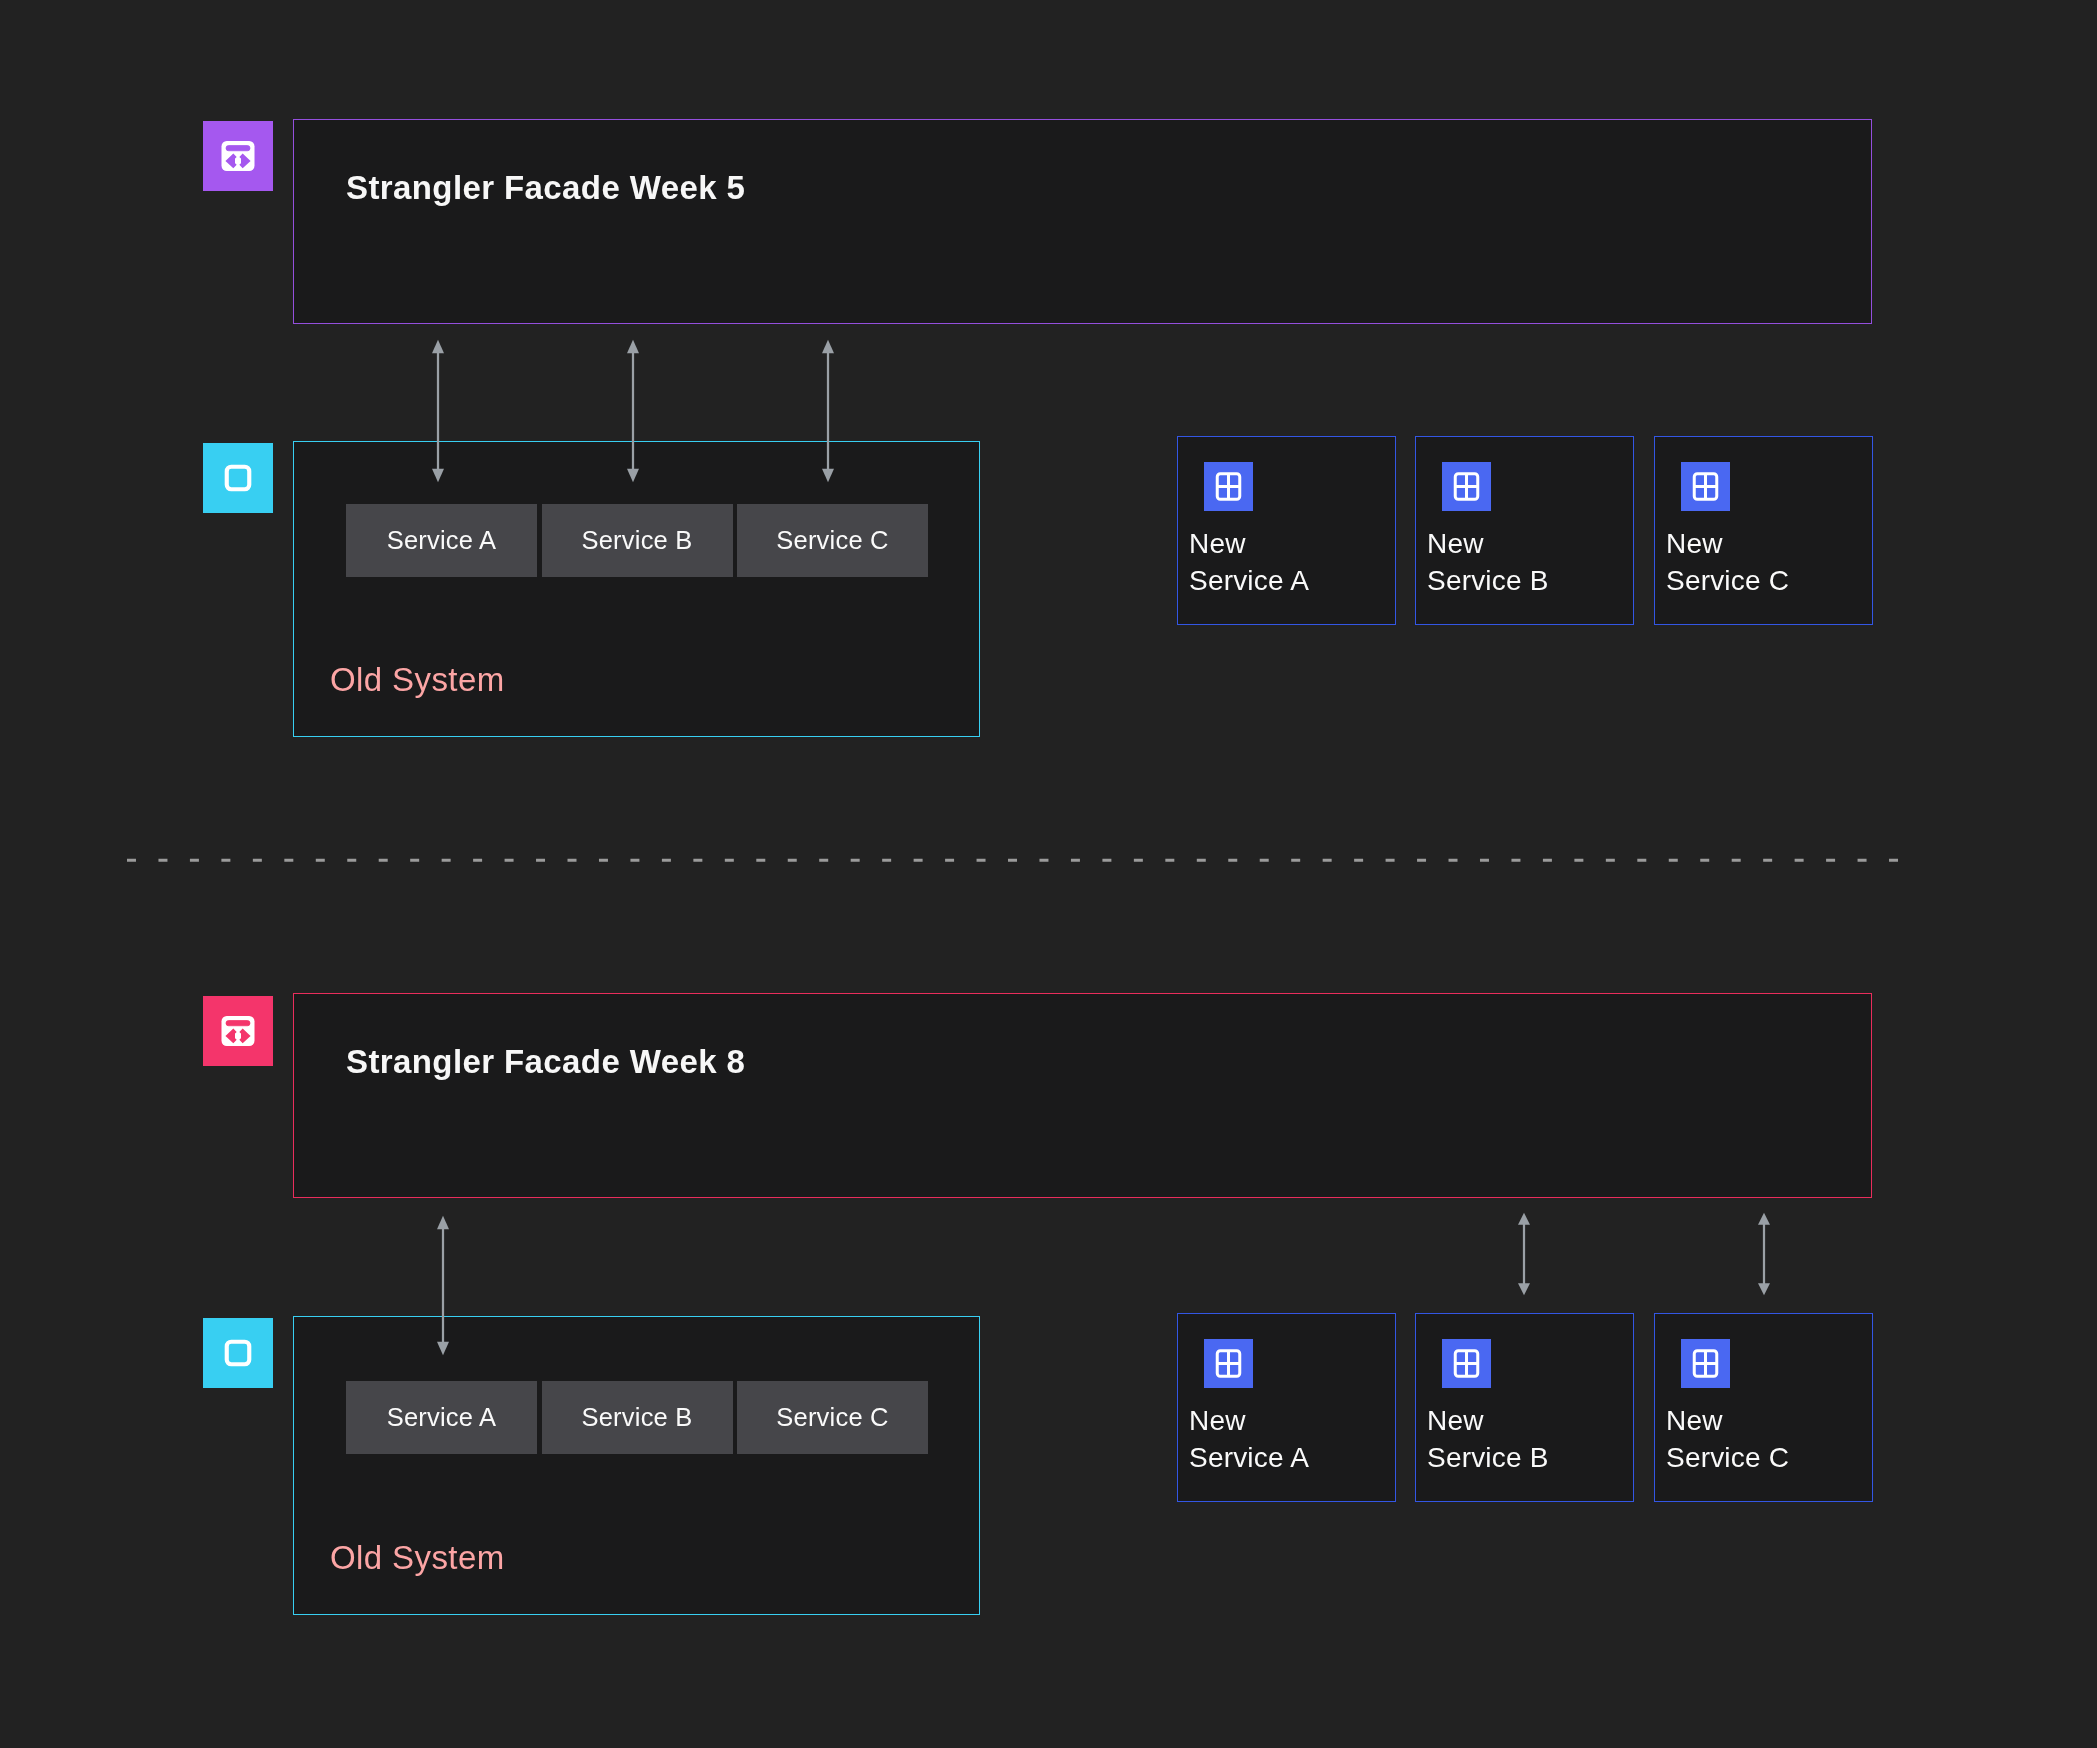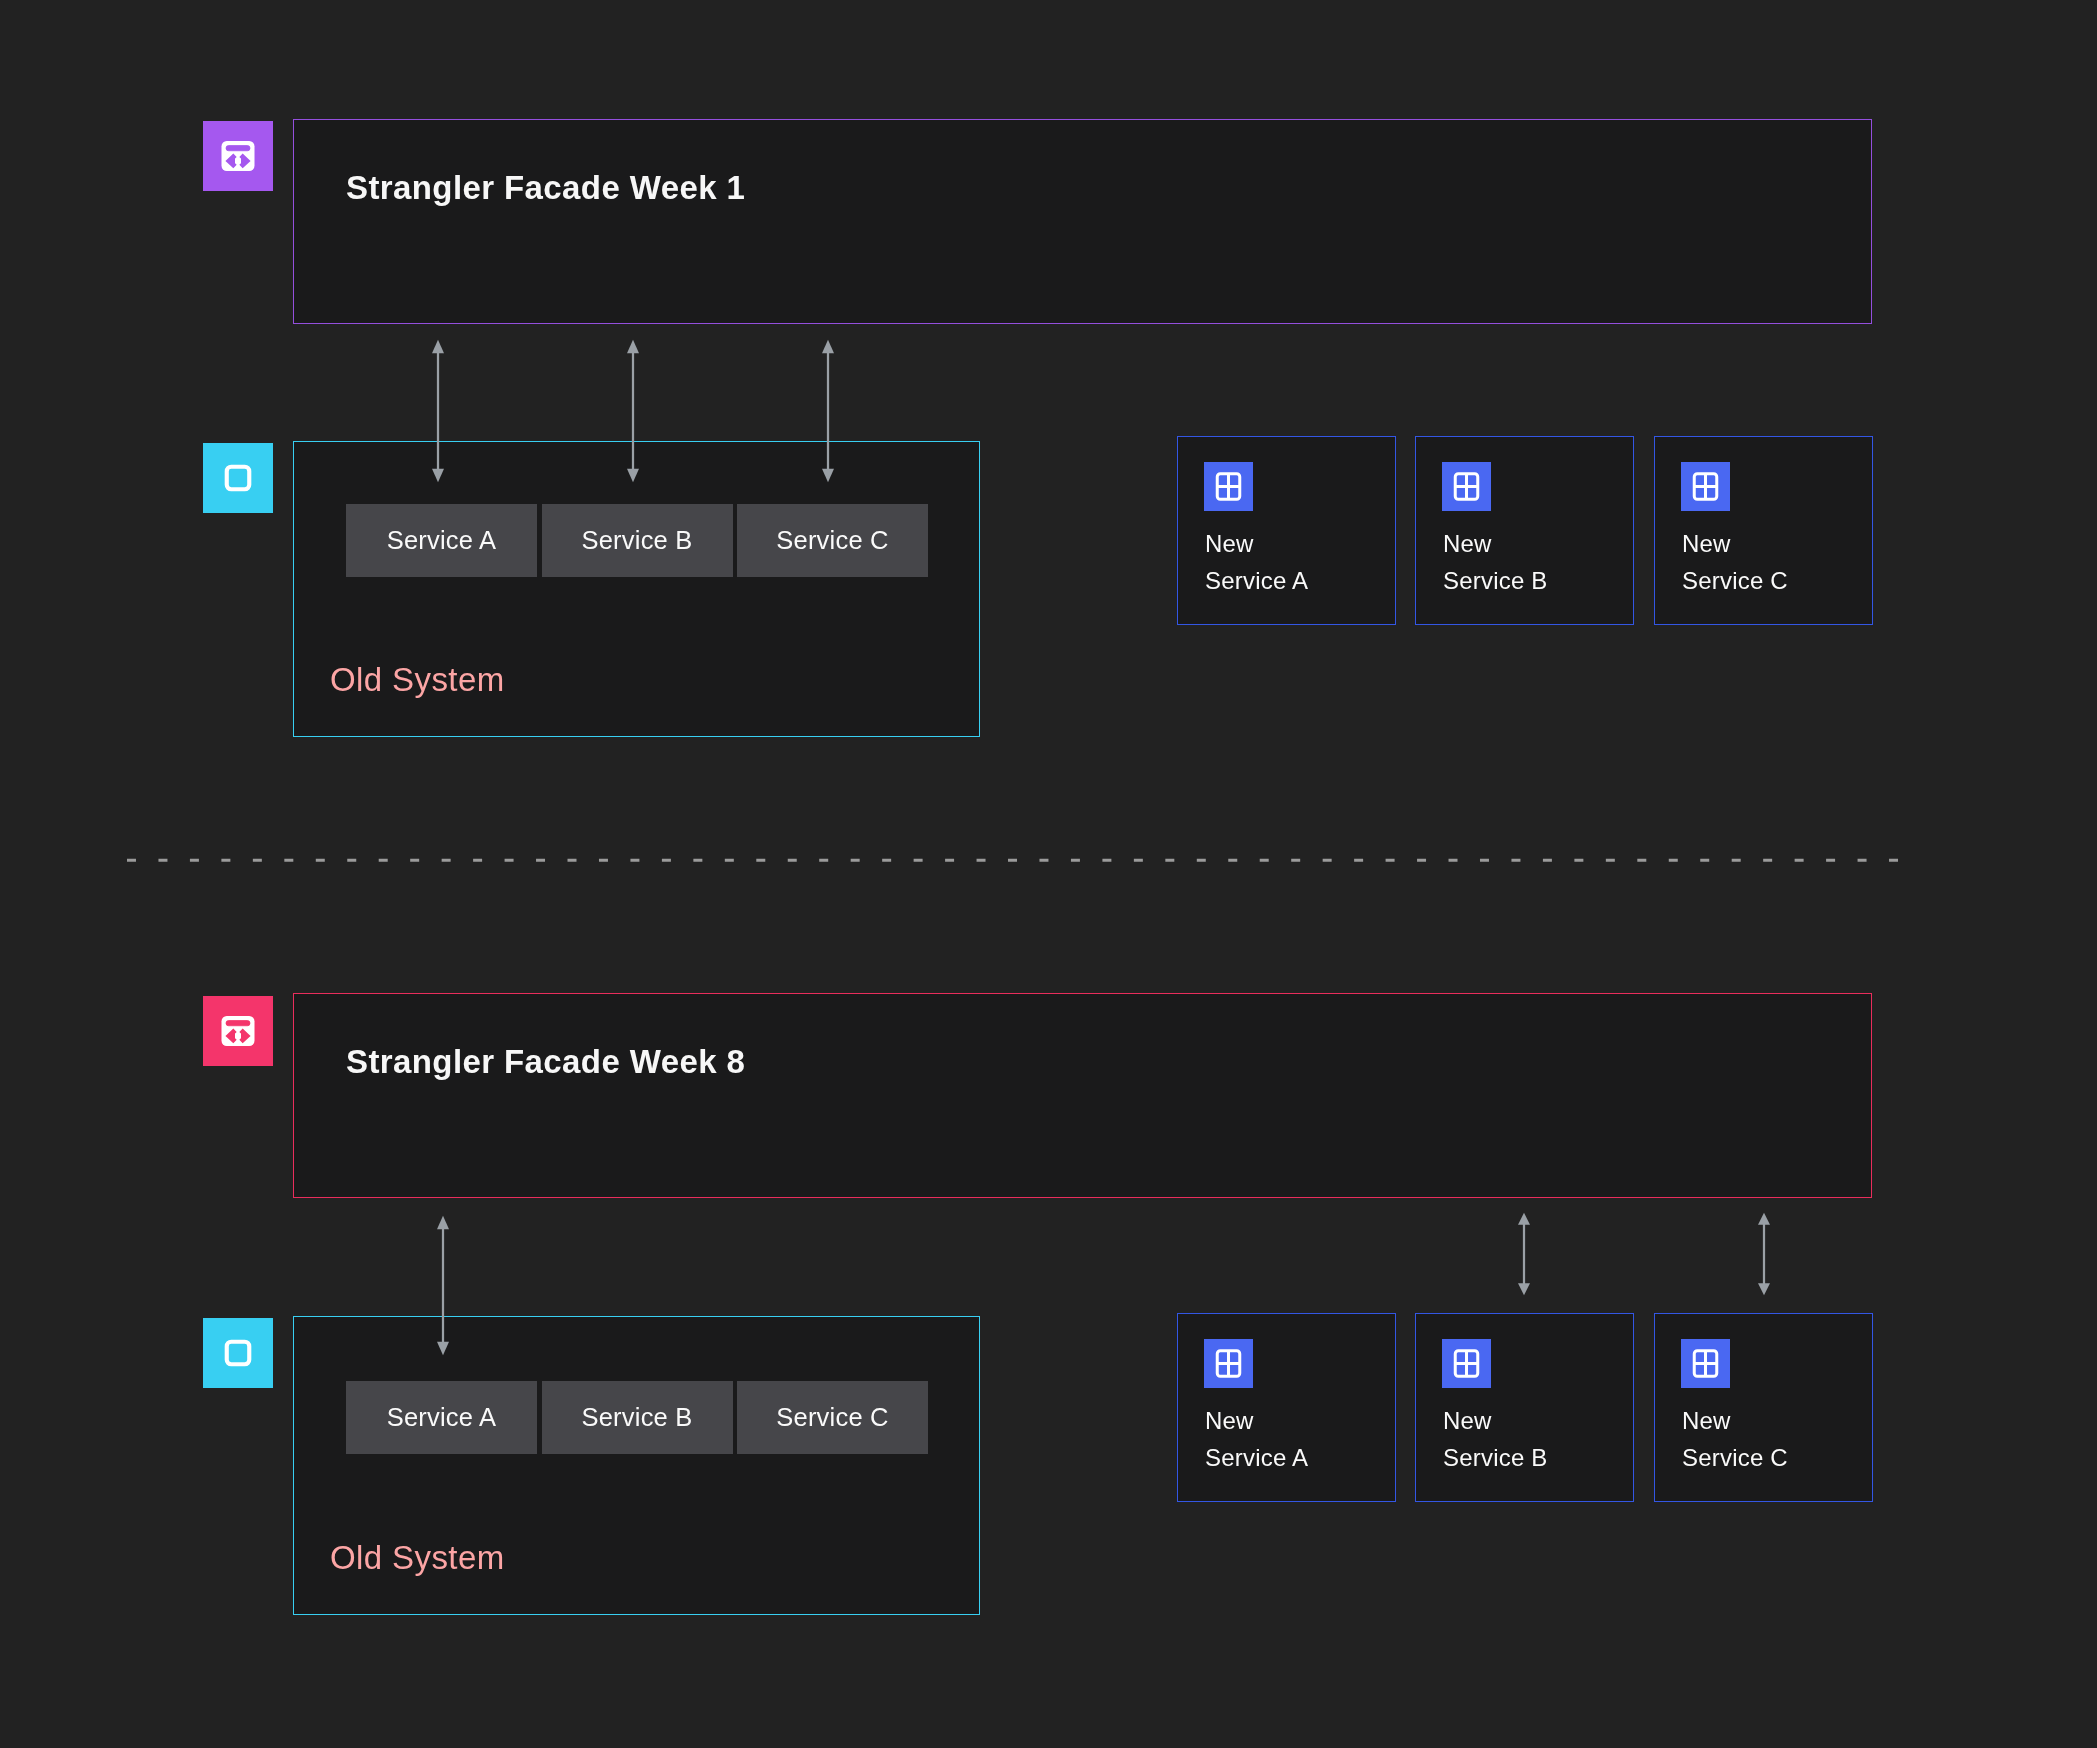--- a/index.html
+++ b/index.html
@@ -50,22 +50,22 @@
   
   .newbox{
     position:absolute;width:217px;height:187px;
     background:#1a1a1b;border:1.5px solid #3356e4;
   }
   .newbox .mini-badge{
     position:absolute;left:25.5px;top:25px;width:49px;height:49px;
     background:#4a68f2;display:flex;align-items:center;justify-content:center;
   }
   .newbox .nslabel{
-    position:absolute;left:27px;top:88px;
-    font-size:24px;line-height:37px;color:#fafafa;letter-spacing:0.2px;
+    position:absolute;left:11px;top:88px;
+    font-size:28px;line-height:37px;color:#fafafa;letter-spacing:0.2px;
   }
 
   
   .arrow{position:absolute;width:18px;z-index:5;color:#9aa0a6;}
   .divider{position:absolute;left:127px;top:858px;width:1786px;height:4.5px;}
 </style>
 </head>
 <body>
 
 <div class="canvas">
@@ -73,21 +73,21 @@
   <div class="badge badge-purple" style="left:203px;top:121px;">
     <svg width="42" height="42" viewBox="0 0 56 56">
       <rect x="6" y="8" width="44" height="40" rx="7" fill="#ffffff"></rect>
       <rect class="accent" x="12" y="14" width="32" height="7" rx="3.5"></rect>
       <polyline class="accent" points="24,27 16,34.5 24,42" fill="none" stroke-width="6.5"></polyline>
       <polyline class="accent" points="32,27 40,34.5 32,42" fill="none" stroke-width="6.5"></polyline>
     </svg>
   </div>
 
   <div class="facade facade-week1" style="top:119px;">
-    <div class="facade-title">Strangler Facade Week 1</div>
+    <div class="facade-title">Strangler Facade Week 5</div>
   </div>
 
   <svg class="arrow" style="left:429px;top:339px;" width="18" height="144" viewBox="0 0 24 192">
     <line x1="12" y1="16" x2="12" y2="176" stroke="currentColor" stroke-width="3"></line>
     <polygon points="12,1 4,19 20,19" fill="currentColor"></polygon>
     <polygon points="12,191 4,173 20,173" fill="currentColor"></polygon>
   </svg>
   <svg class="arrow" style="left:624px;top:339px;" width="18" height="144" viewBox="0 0 24 192">
     <line x1="12" y1="16" x2="12" y2="176" stroke="currentColor" stroke-width="3"></line>
     <polygon points="12,1 4,19 20,19" fill="currentColor"></polygon>

